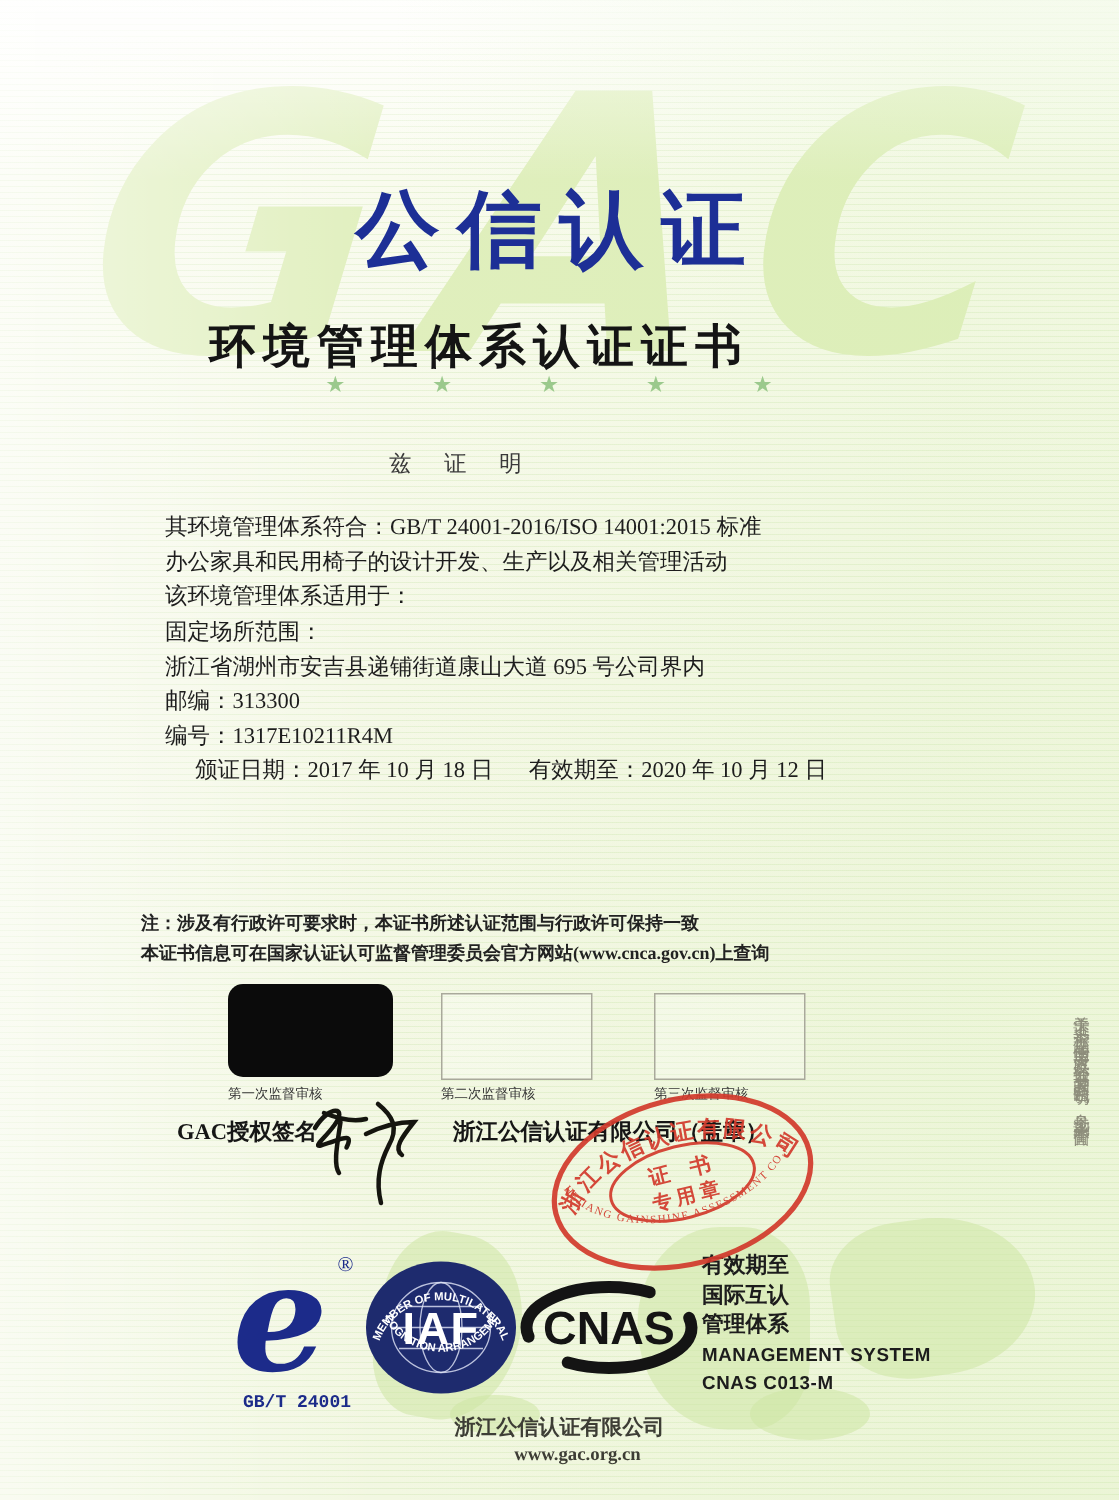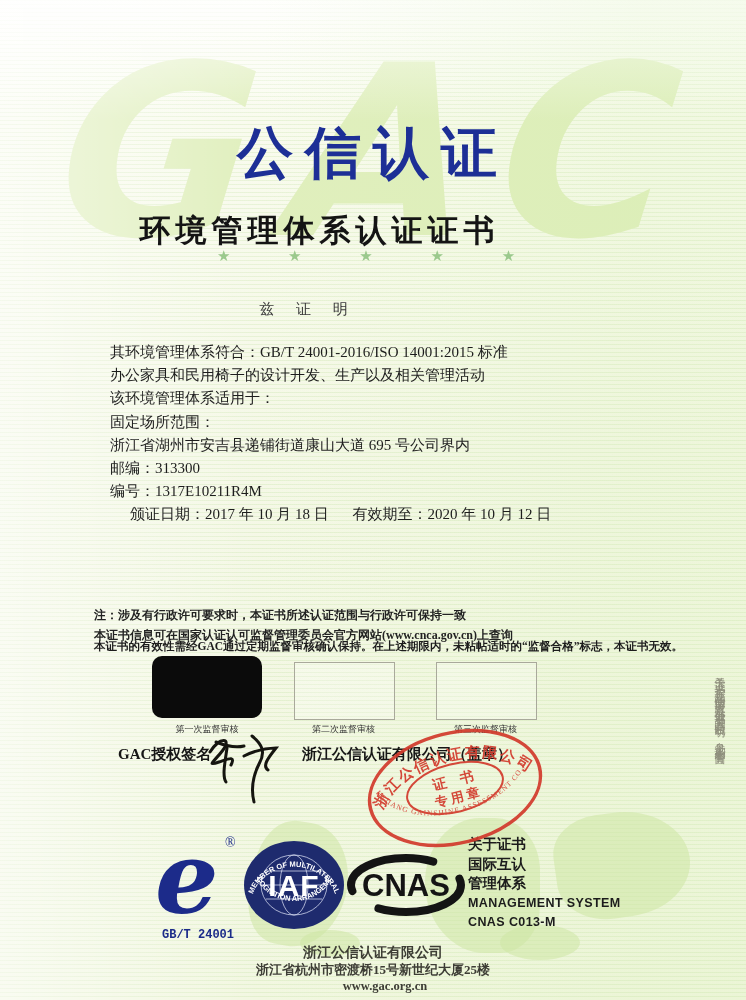--- a/index.html
+++ b/index.html
@@ -31,21 +31,21 @@
   .bodyblock{left:110px;top:341px;width:560px;font-size:15px;line-height:23.2px;color:#1d1d1d;z-index:2;}
   .bodyblock .dateline span{display:inline-block;margin-left:20px;}
   .bodyblock .expiry{margin-left:62px;}
   
   .notes{left:94px;top:587px;width:600px;font-size:12px;font-weight:bold;line-height:20px;color:#222;z-index:2;margin-top:18px;}
   .validity{left:94px;top:639px;width:620px;font-size:11.5px;font-weight:bold;color:#1c1c1c;z-index:2;}
   
   .box-black{left:152px;top:656px;width:110px;height:62px;background:#0b0b0b;border-radius:10px;z-index:3;}
   .box-empty{top:662px;width:99px;height:56px;border:1px solid #a9a99b;background:rgba(255,255,255,.25);z-index:2;}
   .box2{left:294px;} .box3{left:436px;}
-  .boxlabel{top:723px;font-size:9px;color:#333;text-align:center;z-index:2;}
+  .boxlabel{top:723px;font-size:9px;color:#333;text-align:left;z-index:2;}
   .bl1{left:152px;width:110px;} .bl2{left:294px;width:99px;} .bl3{left:436px;width:99px;}
   
   .sig-label{left:118px;top:745px;font-size:15px;font-weight:bold;color:#161616;z-index:2;}
   .sig-svg{left:196px;top:726px;z-index:3;}
   .issuer{left:302px;top:745px;font-size:15px;font-weight:bold;color:#161616;z-index:2;}
   .stamp{left:360px;top:724px;transform:rotate(-14deg);z-index:4;opacity:.92;}
   
   .mapblob{background:#cde5a4;opacity:.55;z-index:1;}
   .elogo{left:155px;top:831px;z-index:2;}
   .gbt{left:148px;top:928px;width:100px;text-align:center;font-family:Liberation Mono, monospace;
@@ -87,21 +87,20 @@
     <div class="dateline">
       <span>颁证日期：2017 年 10 月 18 日</span>
       <span class="expiry">有效期至：2020 年 10 月 12 日</span>
     </div>
   </div>
 
   <div class="abs notes">
     <div>注：涉及有行政许可要求时，本证书所述认证范围与行政许可保持一致</div>
     <div>本证书信息可在国家认证认可监督管理委员会官方网站(www.cnca.gov.cn)上查询</div>
   </div>
-  <div class="abs validity">本证书的有效性需经GAC通过定期监督审核确认保持。在上述期限内，未粘帖适时的“监督合格”标志，本证书无效。</div>
 
   <div class="abs box-black"></div>
   <div class="abs box-empty box2"></div>
   <div class="abs box-empty box3"></div>
   <div class="abs boxlabel bl1">第一次监督审核</div>
   <div class="abs boxlabel bl2">第二次监督审核</div>
   <div class="abs boxlabel bl3">第三次监督审核</div>
 
   <div class="abs sig-label">GAC授权签名</div>
   <svg class="abs sig-svg" width="96" height="82" viewBox="0 0 96 82">
@@ -165,28 +164,27 @@
     </text>
     <text x="51" y="56" text-anchor="middle" font-size="30" font-weight="bold" fill="#ffffff" font-family="'Liberation Sans','DejaVu Sans',sans-serif" letter-spacing="1">IAF</text>
   </svg>
 
   <svg class="abs cnas" width="120" height="68" viewBox="0 0 120 68">
     <ellipse cx="60" cy="34" rx="55" ry="27" fill="none" stroke="#141414" stroke-width="8" stroke-dasharray="100 32" stroke-dashoffset="138" stroke-linecap="round"></ellipse>
     <text x="60" y="45" text-anchor="middle" font-size="31" font-weight="bold" fill="#141414" font-family="'Liberation Sans','DejaVu Sans',sans-serif">CNAS</text>
   </svg>
 
   <div class="abs accred-text">
-    <div class="cn">关于证书</div>
+    <div class="cn">有效期至</div>
     <div class="cn">国际互认</div>
     <div class="cn">管理体系</div>
     <div class="en">MANAGEMENT SYSTEM</div>
     <div class="en">CNAS C013-M</div>
   </div>
 
   <div class="abs footer">
     <div class="f1">浙江公信认证有限公司</div>
-    <div class="f2">浙江省杭州市密渡桥15号新世纪大厦25楼</div>
     <div class="f3">www.gac.org.cn</div>
   </div>
 
   <div class="abs sidenote">关于证书（含标志）的使用要求以及与证书有关的其它说明，参见该副本背面</div>
 
 </div>
 
 </body></html>

